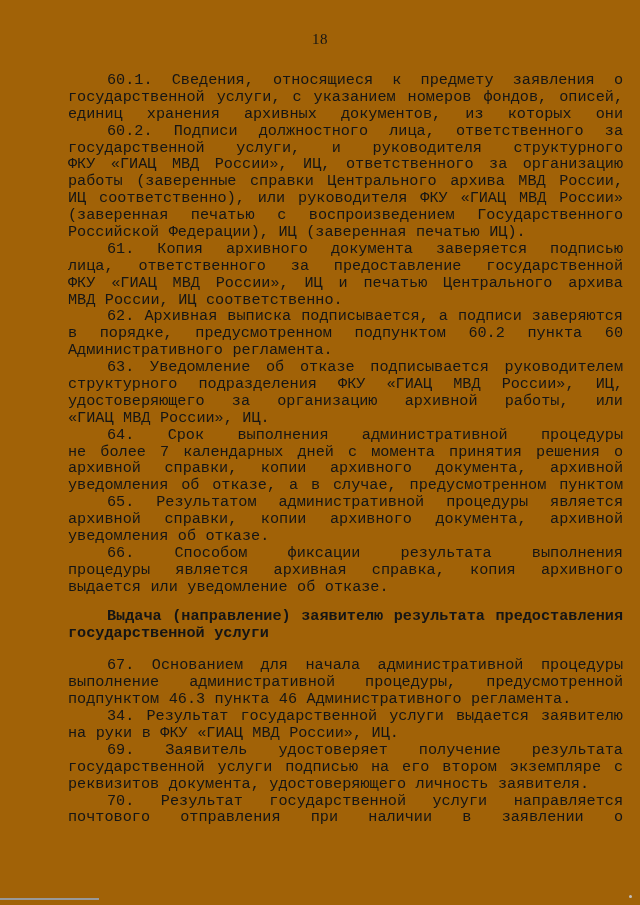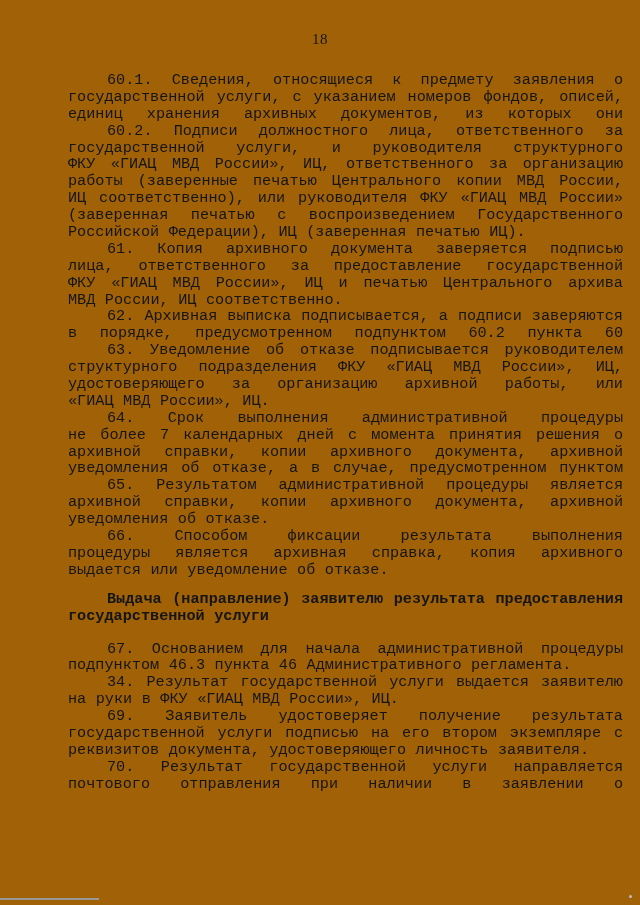--- a/index.html
+++ b/index.html
@@ -65,34 +65,35 @@
   <div class="content" id="content">
       <div class="block para">
         <div class="line first">60.1. Сведения, относящиеся к предмету заявления о предоставлении</div>
         <div class="line">государственной услуги, с указанием номеров фондов, описей, дел, листов</div>
         <div class="line end">единиц хранения архивных документов, из которых они получены.</div>
       </div>
       <div class="block para">
         <div class="line first">60.2. Подписи должностного лица, ответственного за предоставление</div>
         <div class="line">государственной услуги, и руководителя структурного подразделения</div>
         <div class="line">ФКУ «ГИАЦ МВД России», ИЦ, ответственного за организацию архивной</div>
-        <div class="line">работы (заверенные печатью Центрального копии МВД России,</div>
+        <div class="line">работы (заверенные справки Центрального архива МВД России,</div>
         <div class="line">ИЦ соответственно), или руководителя ФКУ «ГИАЦ МВД России»</div>
         <div class="line">(заверенная печатью с воспроизведением Государственного герба</div>
         <div class="line end">Российской Федерации), ИЦ (заверенная печатью ИЦ).</div>
       </div>
       <div class="block para">
         <div class="line first">61. Копия архивного документа заверяется подписью должностного</div>
         <div class="line">лица, ответственного за предоставление государственной услуги,</div>
         <div class="line">ФКУ «ГИАЦ МВД России», ИЦ и печатью Центрального архива</div>
         <div class="line end">МВД России, ИЦ соответственно.</div>
       </div>
       <div class="block para">
         <div class="line first">62. Архивная выписка подписывается, а подписи заверяются печатью</div>
         <div class="line">в порядке, предусмотренном подпунктом 60.2 пункта 60</div>
+        <div class="line end">Административного регламента.</div>
       </div>
       <div class="block para">
         <div class="line first">63. Уведомление об отказе подписывается руководителем</div>
         <div class="line">структурного подразделения ФКУ «ГИАЦ МВД России», ИЦ,</div>
         <div class="line">удостоверяющего за организацию архивной работы, или руководителем ФКУ</div>
         <div class="line end">«ГИАЦ МВД России», ИЦ.</div>
       </div>
       <div class="block para">
         <div class="line first">64. Срок выполнения административной процедуры составляет</div>
         <div class="line">не более 7 календарных дней с момента принятия решения о подготовке</div>
@@ -108,20 +109,21 @@
         <div class="line first">66. Способом фиксации результата выполнения административной</div>
         <div class="line">процедуры является архивная справка, копия архивного документа, архивная</div>
         <div class="line end">выдается или уведомление об отказе.</div>
       </div>
       <div class="block heading">
         <div class="line first">Выдача (направление) заявителю результата предоставления</div>
         <div class="line end">государственной услуги</div>
       </div>
       <div class="block para">
         <div class="line first">67. Основанием для начала административной процедуры является</div>
+        <div class="line">выполнение административной процедуры, предусмотренной</div>
         <div class="line end">подпунктом 46.3 пункта 46 Административного регламента.</div>
       </div>
       <div class="block para">
         <div class="line first">34. Результат государственной услуги выдается заявителю лично</div>
         <div class="line end">на руки в ФКУ «ГИАЦ МВД России», ИЦ.</div>
       </div>
       <div class="block para">
         <div class="line first">69. Заявитель удостоверяет получение результата предоставления</div>
         <div class="line">государственной услуги подписью на его втором экземпляре с указанием</div>
         <div class="line end">реквизитов документа, удостоверяющего личность заявителя.</div>

